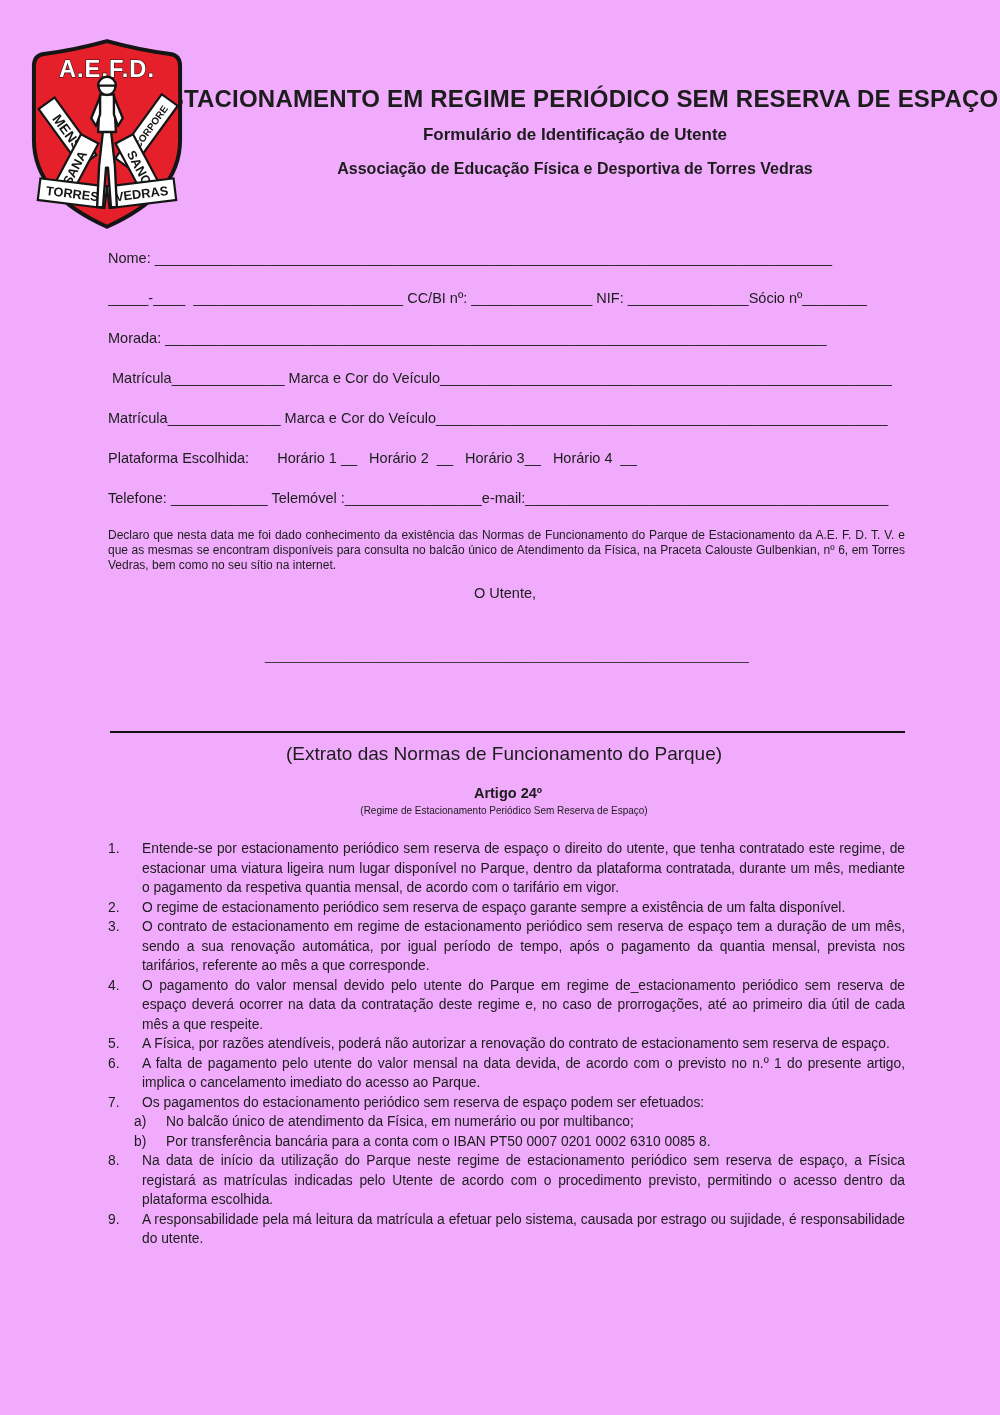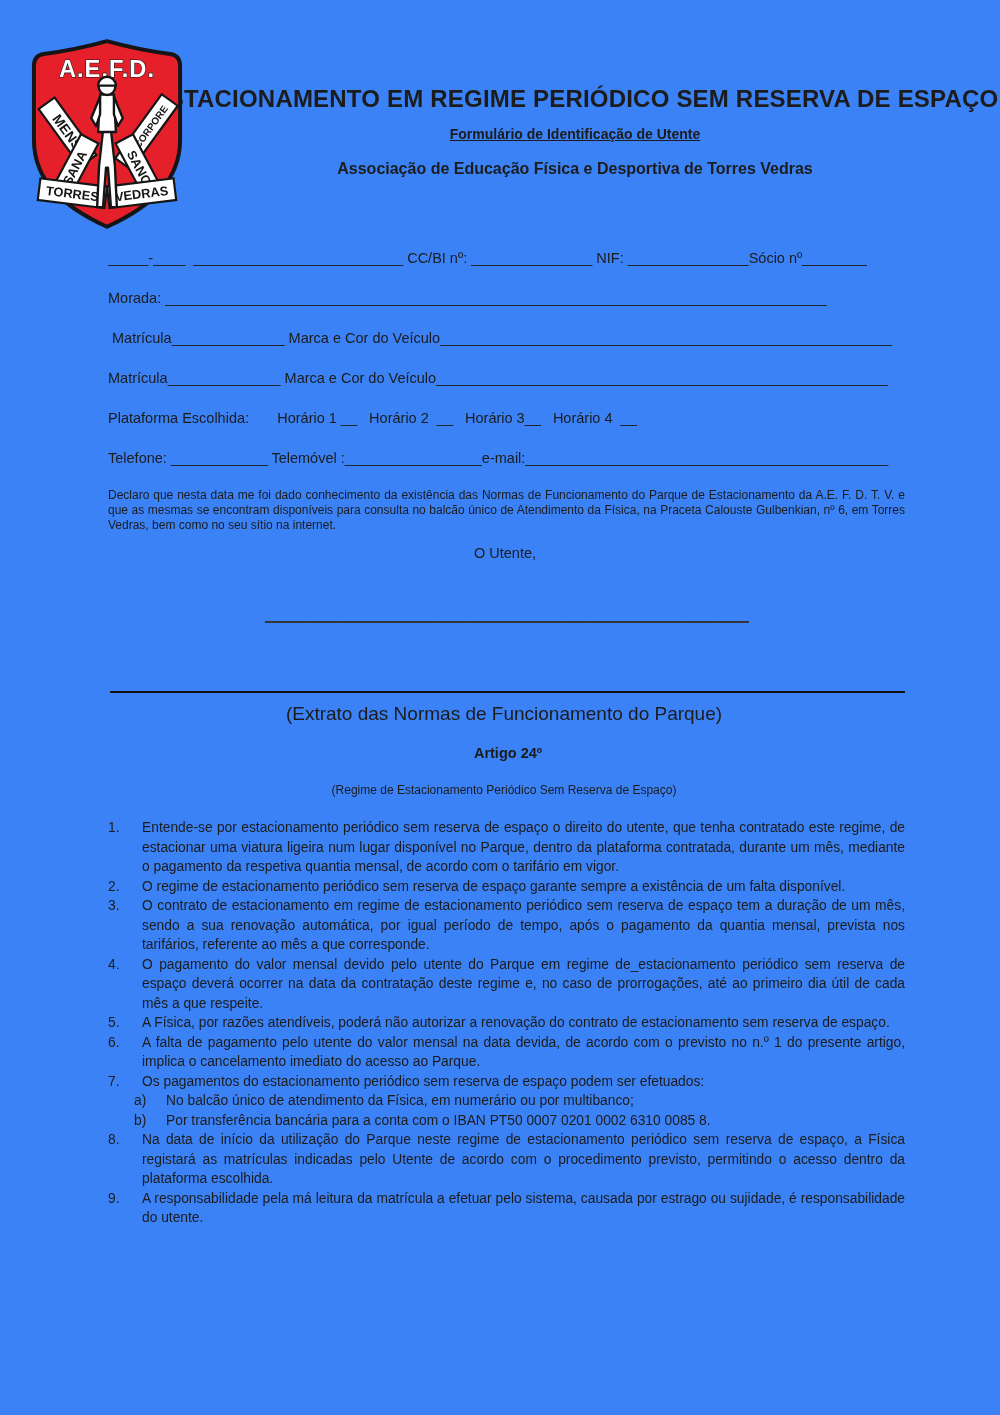--- a/index.html
+++ b/index.html
@@ -1,38 +1,38 @@
 <!DOCTYPE html>
 <html><head>
 <meta charset="utf-8">
 <style>
   html,body{margin:0;padding:0;background:#ffffff;}
   .page{
     position:relative;
     width:1000px;
     height:1415px;
-    background:#3b82f6;
+    background:#f0abfc;
     font-family:"Liberation Sans", sans-serif;
     color:#1c1c1c;
     overflow:hidden;
   }
   
   .logo{
     position:absolute;
     left:28px; top:36px;
     width:158px; height:196px;
   }
   
   .header{
     padding-top:88px;
     padding-left:150px;
     text-align:center;
   }
   .title1{font-size:24px;font-weight:bold;line-height:22px;letter-spacing:.2px;}
-  .title2{font-size:14px;font-weight:bold;margin-top:15px;line-height:19px;text-decoration:underline;}
+  .title2{font-size:17px;font-weight:bold;margin-top:15px;line-height:19px;}
   .title3{font-size:16px;font-weight:bold;margin-top:16px;line-height:18px;}
   
   .form{
     margin:70px 95px 0 108px;
   }
   .frow{
     font-size:14.5px;
     line-height:20px;
     height:20px;
     margin-bottom:20px;
@@ -54,21 +54,20 @@
     padding-left:10px;
   }
   .sigline{
     margin-top:42px;
     text-align:center;
     font-size:14.5px;
     line-height:20px;
     white-space:pre;
     color:#333;
     padding-left:14px;
-    text-decoration:underline;
   }
   
   .rule{
     margin:66px 95px 0 110px;
     border:none;
     border-top:2.5px solid #111;
     height:0;
   }
   .caption{
     margin-top:12px;
@@ -79,23 +78,22 @@
   }
   .article{
     margin-top:22px;
     text-align:center;
     font-size:14.5px;
     font-weight:bold;
     line-height:18px;
     padding-left:16px;
   }
   .regime{
-    margin-top:19px;
-    text-align:center;
-    font-size:12px;
+    text-align:center;
+    font-size:10px;
     line-height:18px;
     padding-left:8px;
   }
   .olist{
     margin:19px 95px 0 108px;
     font-size:13.8px;
   }
   .oli{display:flex;}
   .oli .num{flex:0 0 34px;line-height:19.5px;}
   .oli .txt{flex:1;text-align:justify;line-height:19.5px;}
@@ -151,20 +149,21 @@
     </g>
   </svg>
 
   <div class="header">
     <div class="title1">ESTACIONAMENTO EM REGIME PERIÓDICO SEM RESERVA DE ESPAÇO</div>
     <div class="title2">Formulário de Identificação de Utente</div>
     <div class="title3">Associação de Educação Física e Desportiva de Torres Vedras</div>
   </div>
 
   <div class="form">
+    <div class="frow">Nome: ____________________________________________________________________________________</div>
     <div class="frow">_____-____  __________________________ CC/BI nº: _______________ NIF: _______________Sócio nº________</div>
     <div class="frow">Morada: __________________________________________________________________________________</div>
     <div class="frow"> Matrícula______________ Marca e Cor do Veículo________________________________________________________</div>
     <div class="frow">Matrícula______________ Marca e Cor do Veículo________________________________________________________</div>
     <div class="frow">Plataforma Escolhida:       Horário 1 __   Horário 2  __   Horário 3__   Horário 4  __</div>
     <div class="frow">Telefone: ____________ Telemóvel :_________________e-mail:_____________________________________________</div>
   </div>
 
   <div class="decl">Declaro que nesta data me foi dado conhecimento da existência das Normas de Funcionamento do Parque de Estacionamento da A.E. F. D. T. V. e que as mesmas se encontram disponíveis para consulta no balcão único de Atendimento da Física, na Praceta Calouste Gulbenkian, nº 6, em Torres Vedras, bem como no seu sítio na internet.</div>
 

